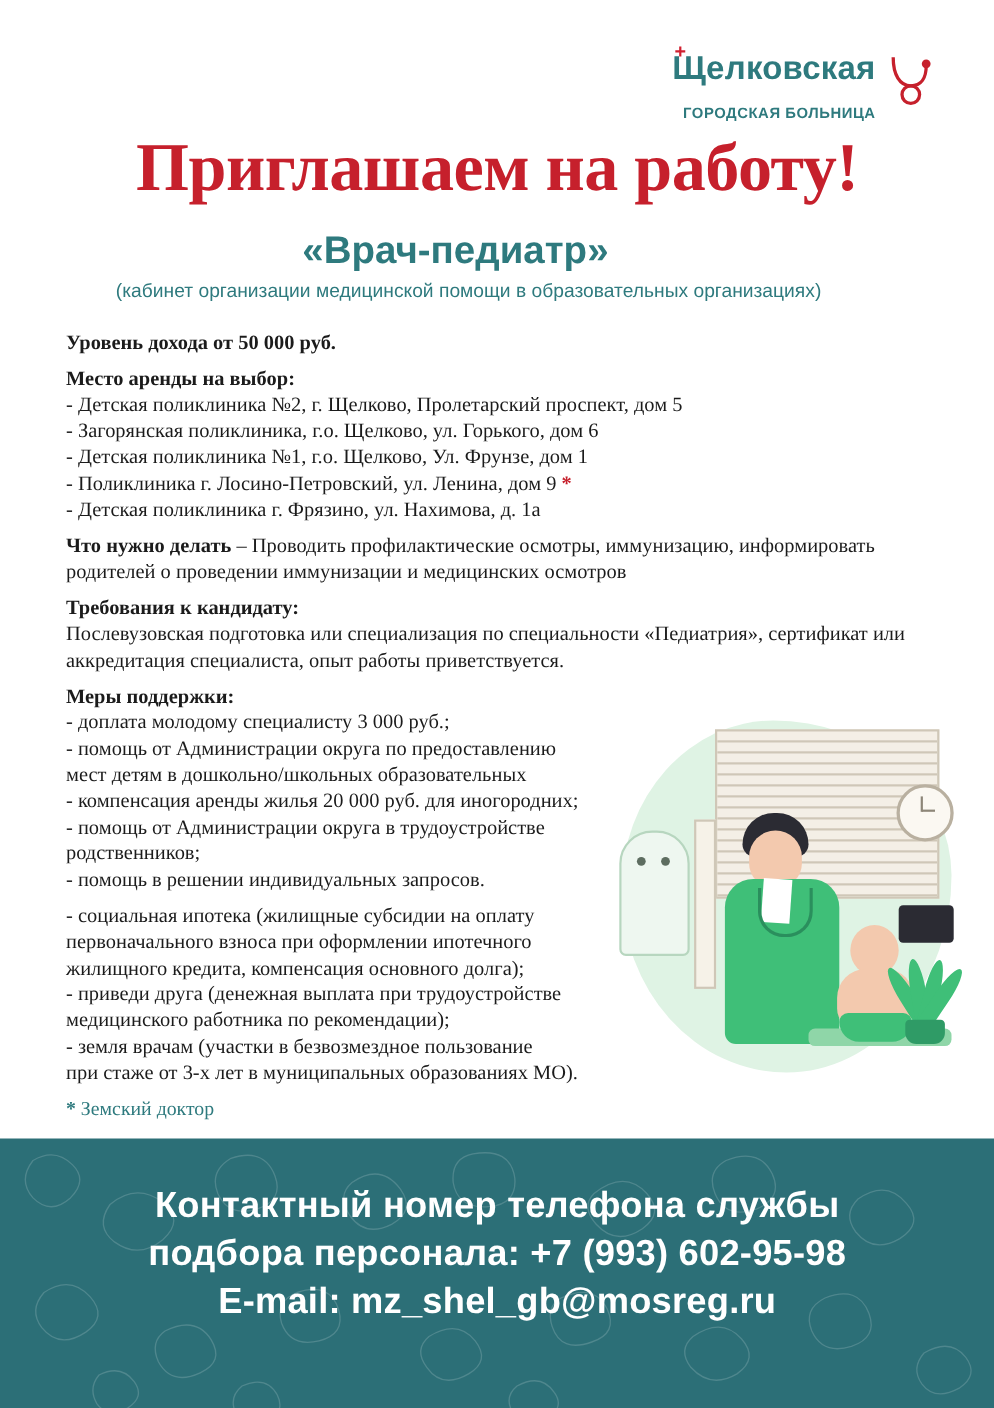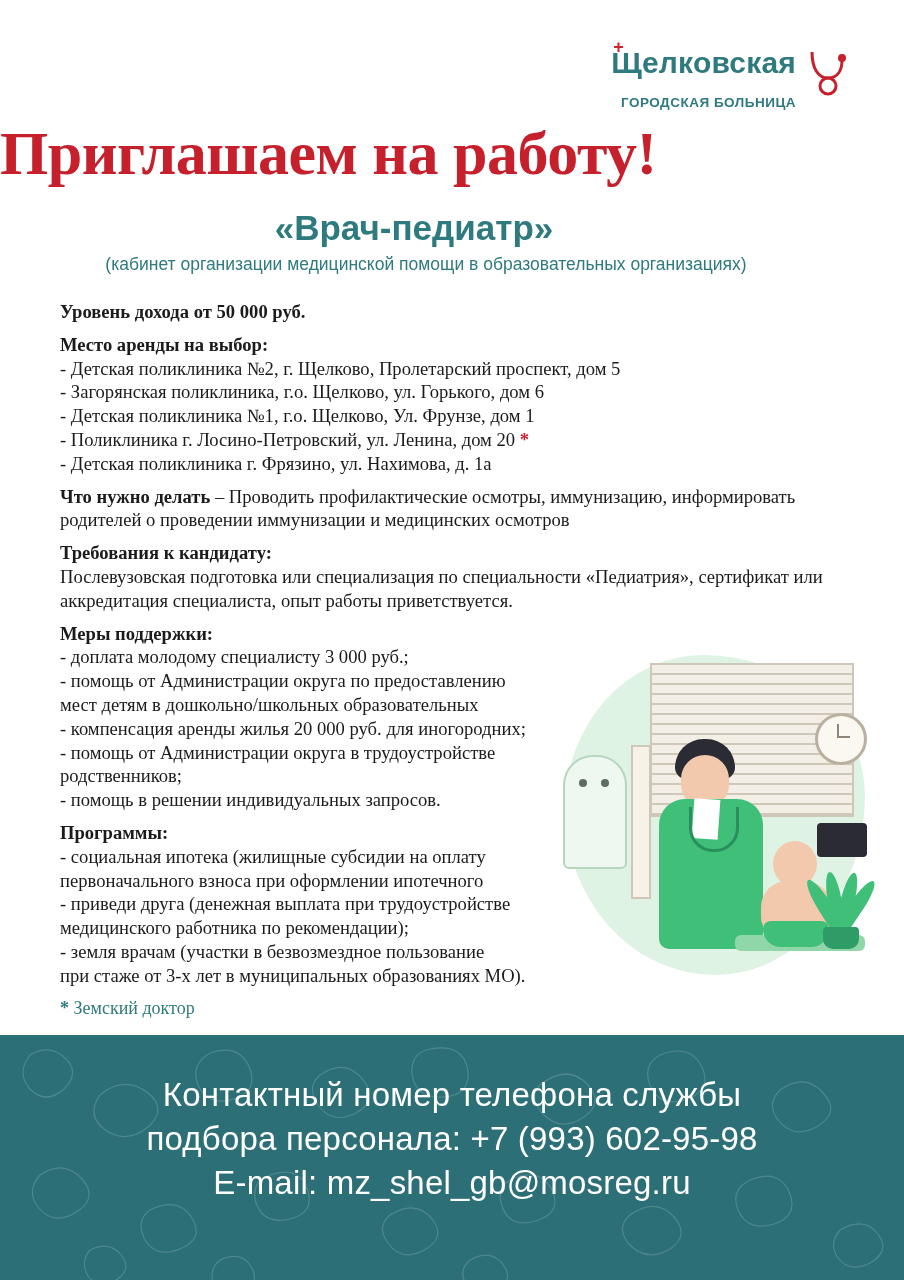--- a/index.html
+++ b/index.html
@@ -62,21 +62,21 @@
     position: relative;
     flex: 0 0 auto;
   }
 
   
   .main-title {
     position: absolute;
     top: 118px;
     left: 0;
     width: 904px;
-    text-align: left;
+    text-align: center;
     font-family: "Liberation Serif", serif;
     font-weight: bold;
     font-size: 62px;
     color: #c6202c;
     letter-spacing: -0.5px;
   }
   .job-title {
     position: absolute;
     top: 208px;
     left: 0;
@@ -355,21 +355,21 @@
     position: absolute;
     inset: 0;
     opacity: .18;
   }
   .footer-text {
     position: relative;
     padding-top: 38px;
     text-align: center;
     color: #ffffff;
     font-size: 33px;
-    font-weight: normal;
+    font-weight: bold;
     line-height: 1.33;
     letter-spacing: .2px;
   }
 </style>
 </head>
 <body>
 
 <div class="page">
 
   <div class="logo">
@@ -399,21 +399,21 @@
     <div class="block">
       <span class="b">Уровень дохода от 50 000 руб.</span>
     </div>
 
     <div class="block">
       <div class="b">Место аренды на выбор:</div>
       <div class="list-line"> - Детская поликлиника №2, г. Щелково, Пролетарский проспект, дом 5</div>
       <div class="list-line"> - Загорянская поликлиника, г.о. Щелково, ул. Горького, дом 6</div>
       <div class="list-line"> - Детская поликлиника №1, г.о. Щелково, Ул. Фрунзе, дом 1</div>
       <div class="list-line">
-        <span> - Поликлиника г. Лосино-Петровский, ул. Ленина, дом 20 </span><span class="red-star">*</span>
+        <span> - Поликлиника г. Лосино-Петровский, ул. Ленина, дом 9 </span><span class="red-star">*</span>
       </div>
       <div class="list-line"> - Детская поликлиника г. Фрязино, ул. Нахимова, д. 1а</div>
     </div>
 
     <div class="block">
       <span class="b">Что нужно делать</span><span> – Проводить профилактические осмотры, иммунизацию, информировать родителей о проведении иммунизации и медицинских осмотров</span>
     </div>
 
     <div class="block">
       <div class="b">Требования к кандидату:</div>
@@ -425,23 +425,23 @@
       <div class="list-line">- доплата молодому специалисту 3 000 руб.;</div>
       <div class="list-line">- помощь от Администрации округа по предоставлению</div>
       <div class="list-line">  мест детям в дошкольно/школьных образовательных</div>
       <div class="list-line">- компенсация аренды жилья 20 000 руб. для иногородних;</div>
       <div class="list-line">- помощь от Администрации округа в трудоустройстве</div>
       <div class="list-line">  родственников;</div>
       <div class="list-line">- помощь в решении индивидуальных запросов.</div>
     </div>
 
     <div class="block narrow">
-      <div class="b">Программы:</div>
       <div class="list-line">- социальная ипотека (жилищные субсидии на оплату</div>
       <div class="list-line">  первоначального взноса при оформлении ипотечного</div>
+      <div class="list-line">  жилищного кредита, компенсация основного долга);</div>
       <div class="list-line">- приведи друга (денежная выплата при трудоустройстве</div>
       <div class="list-line">  медицинского работника по рекомендации);</div>
       <div class="list-line">- земля врачам (участки в безвозмездное пользование</div>
       <div class="list-line">  при стаже от 3-х лет в муниципальных образованиях МО).</div>
     </div>
 
     <div class="zemsky">
       <span class="star">*</span><span> Земский доктор</span>
     </div>
   </div>

